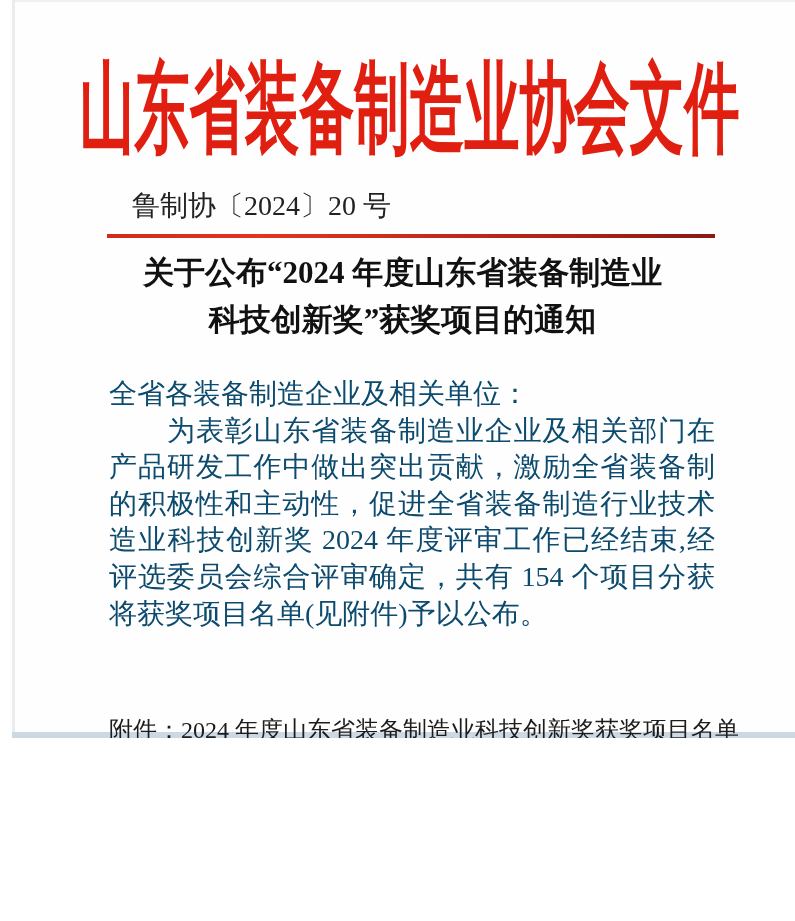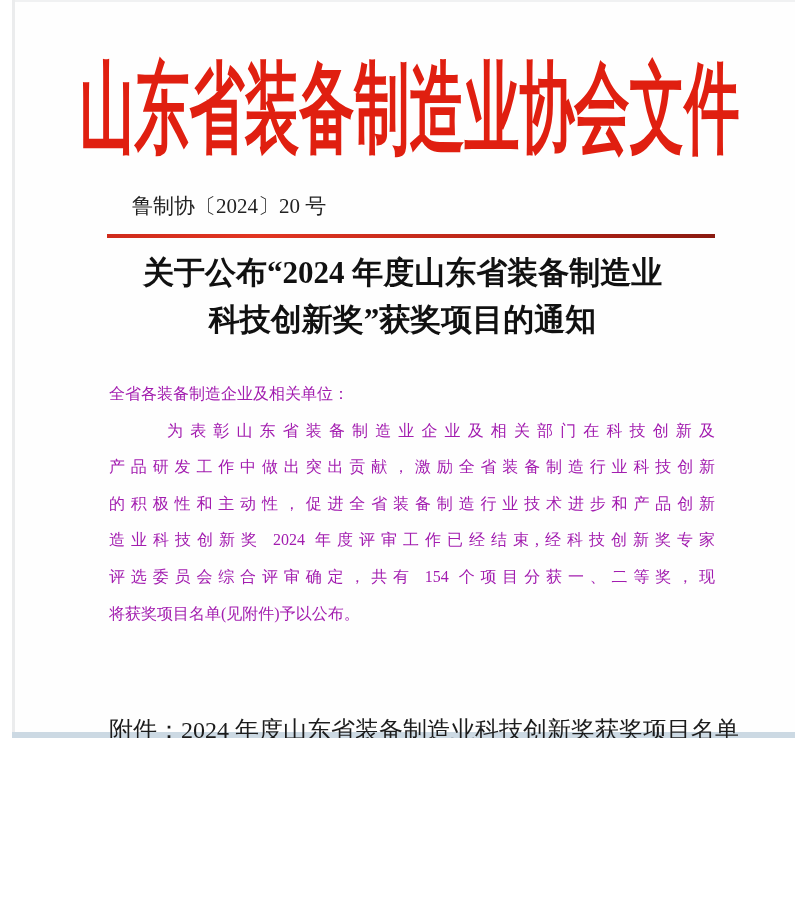--- a/index.html
+++ b/index.html
@@ -31,37 +31,37 @@
     line-height: 100px;
     color: #e01f10;
     transform: scale(1.0, 1.8);
     transform-origin: 50% 50%;
     letter-spacing: 0px;
   }
 
   .doc-row {
     position: absolute; top: 192px; left: 120px; right: 103px;
     display: flex; justify-content: space-between;
-    font-size: 21px; line-height: 28px; color: #222;
+    font-size: 28px; line-height: 28px; color: #222;
   }
 
   .red-rule {
     position: absolute; top: 234px; left: 95px; width: 608px; height: 4px;
     background: linear-gradient(to right, #cf2b1b, #e23522 25%, #a82014 80%, #8a1a10);
   }
 
   .doc-title {
     position: absolute; top: 249px; left: 36px; right: 50px;
     text-align: center; font-weight: bold; color: #111;
     font-size: 31px; line-height: 47px;
   }
 
   .body-block {
     position: absolute; top: 376px; left: 97px; width: 606px;
-    font-size: 16px; color: #a21caf;
+    font-size: 28px; color: #0c4a6e;
   }
   .body-line {
     height: 36.6px; line-height: 36.6px; overflow: hidden;
   }
   .body-line.fill {
     text-align: justify;
     -moz-text-align-last: justify;
     text-align-last: justify;
   }
   .body-line.indent { padding-left: 58px; }

